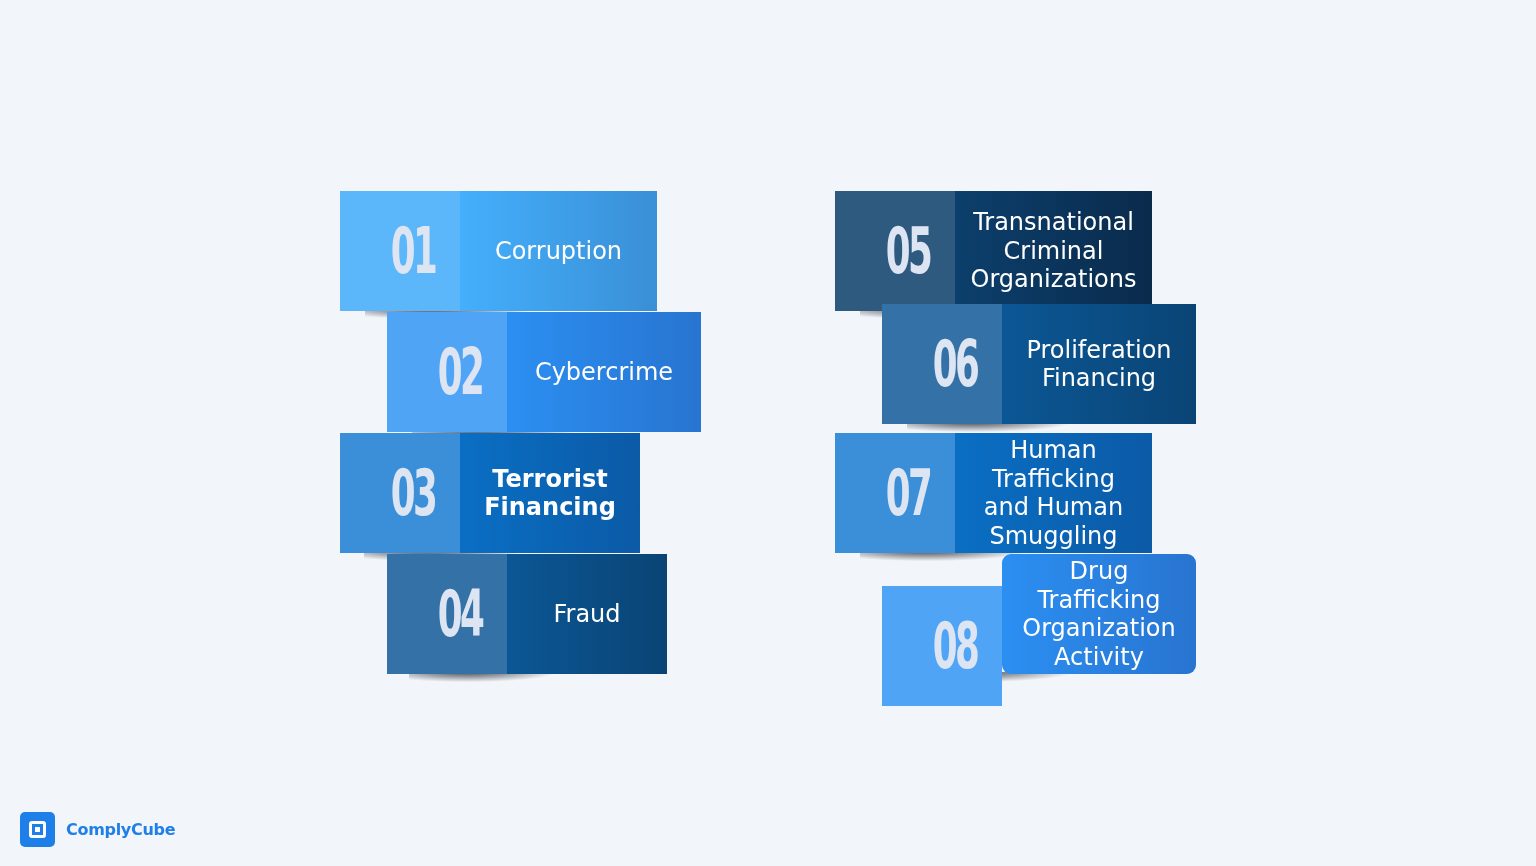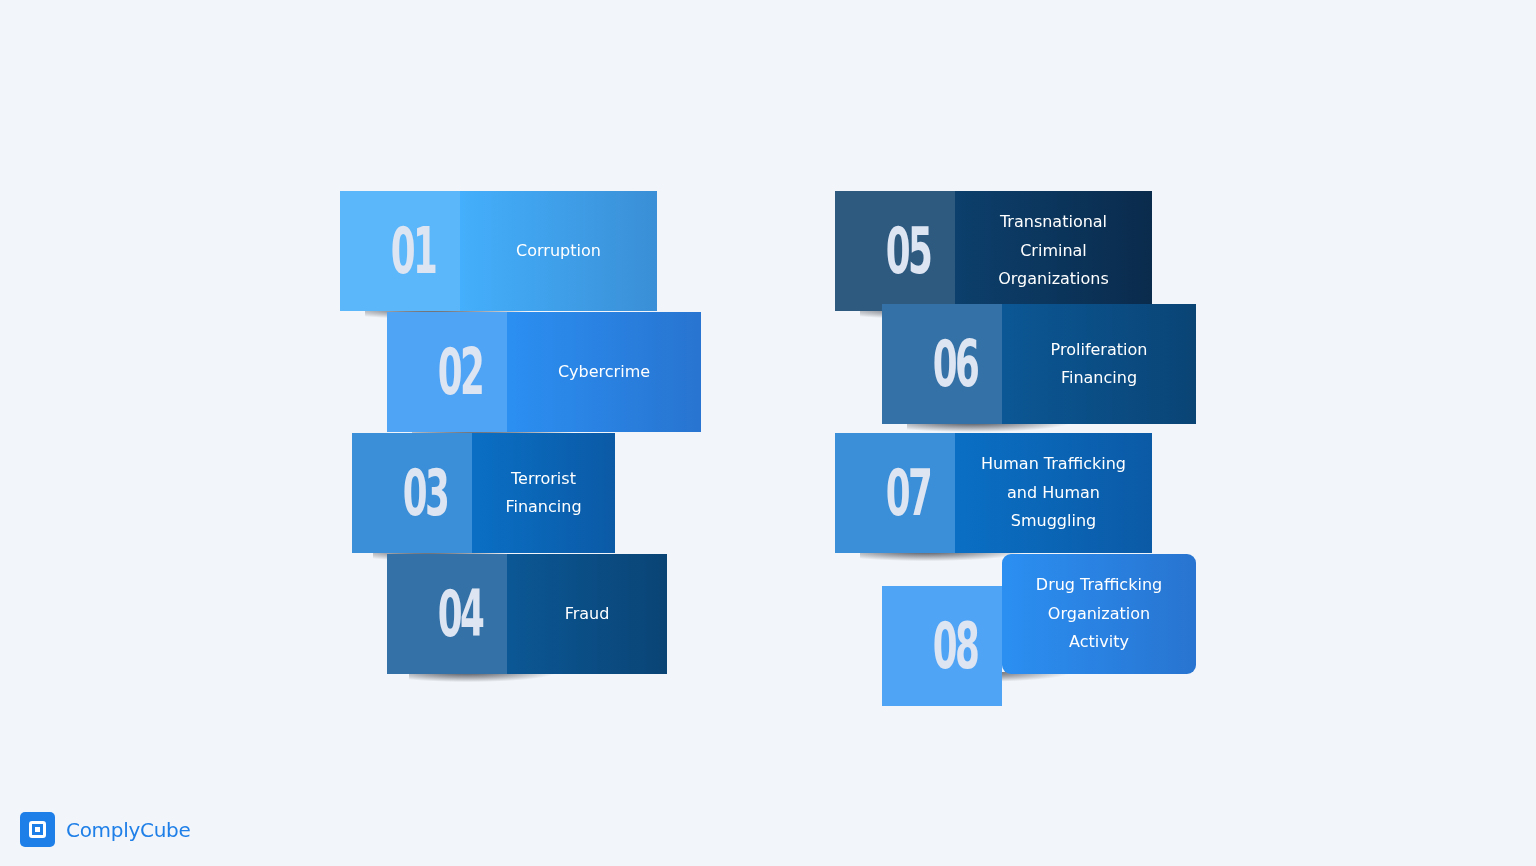--- a/index.html
+++ b/index.html
@@ -21,39 +21,39 @@
     width:93px; height:100%; display:flex; align-items:center; justify-content:center;
     position:relative; z-index:1;padding-left:27px;
   }
   .num span {
     font-family:"DejaVu Sans Condensed", "DejaVu Sans", sans-serif;
     font-weight:bold; color:#dde4f2; font-size:64px; letter-spacing:-4px;
     transform:scaleX(0.62); display:inline-block; line-height:1;
   }
   .label {
     flex:1; height:100%; display:flex; align-items:center; justify-content:center;
-    text-align:center; color:#ffffff; font-size:16px; line-height:28.5px;
+    text-align:center; color:#ffffff; font-size:24px; line-height:28.5px;
     position:relative; z-index:1; padding:0 13px; box-sizing:border-box;
   }
   .label div { white-space:pre-line; }
   .logo {
     position:absolute; left:20px; top:812px; display:flex; align-items:center;
   }
   .logo-icon {
     width:35px; height:35px; background:#1f7fe8; border-radius:5px;
     display:flex; align-items:center; justify-content:center;
   }
   .logo-icon .inner {
     width:17px; height:17px; border:3px solid #fff; border-radius:3px; box-sizing:border-box;
     display:flex; align-items:center; justify-content:center;
   }
   .logo-icon .dot { width:5px; height:5px; background:#fff; }
   .logo-text {
-    margin-left:11px; font-family:"DejaVu Sans", sans-serif; font-weight:normal;
-    font-size:20px; color:#1f7fe8; letter-spacing:-0.3px;
+    margin-left:11px; font-family:"DejaVu Sans", sans-serif; font-weight:bold;
+    font-size:16px; color:#1f7fe8; letter-spacing:-0.3px;
   }
 </style>
 </head>
 <body>
 
 <div>
   <div class="block" style="left:340px;top:191px;width:317px;">
     <div class="num" style="background: rgb(91, 182, 250);">
         <span>01</span>
       </div>
@@ -62,25 +62,25 @@
       </div>
   </div>
   <div class="block" style="left:387px;top:312px;width:314px;">
     <div class="num" style="background: rgb(79, 164, 246);">
         <span>02</span>
       </div>
     <div class="label" style="background: linear-gradient(90deg, rgb(43, 143, 242), rgb(40, 116, 208));">
         <div>Cybercrime</div>
       </div>
   </div>
-  <div class="block" style="left:352px;top:433px;width:263px;">
+  <div class="block" style="left:340px;top:433px;width:300px;">
     <div class="num" style="background: rgb(58, 143, 216);">
         <span>03</span>
       </div>
-    <div class="label" style="background: linear-gradient(90deg, rgb(10, 111, 196), rgb(11, 90, 166));">
+    <div class="label" style="background: linear-gradient(90deg, rgb(10, 111, 196), rgb(11, 90, 166)); font-weight: bold;">
         <div>Terrorist
 Financing</div>
       </div>
   </div>
   <div class="block" style="left:387px;top:554px;width:280px;">
     <div class="num" style="background: rgb(52, 113, 166);">
         <span>04</span>
       </div>
     <div class="label" style="background: linear-gradient(90deg, rgb(11, 87, 149), rgb(10, 68, 117));">
         <div>Fraud</div>

